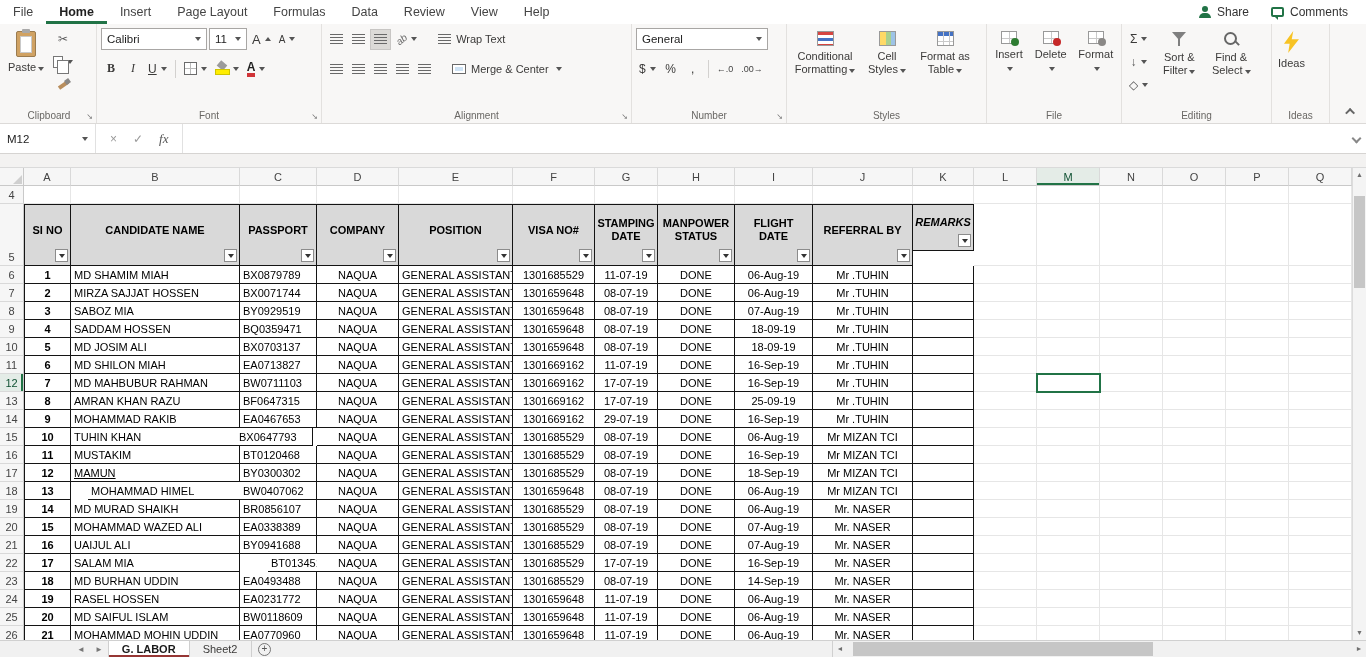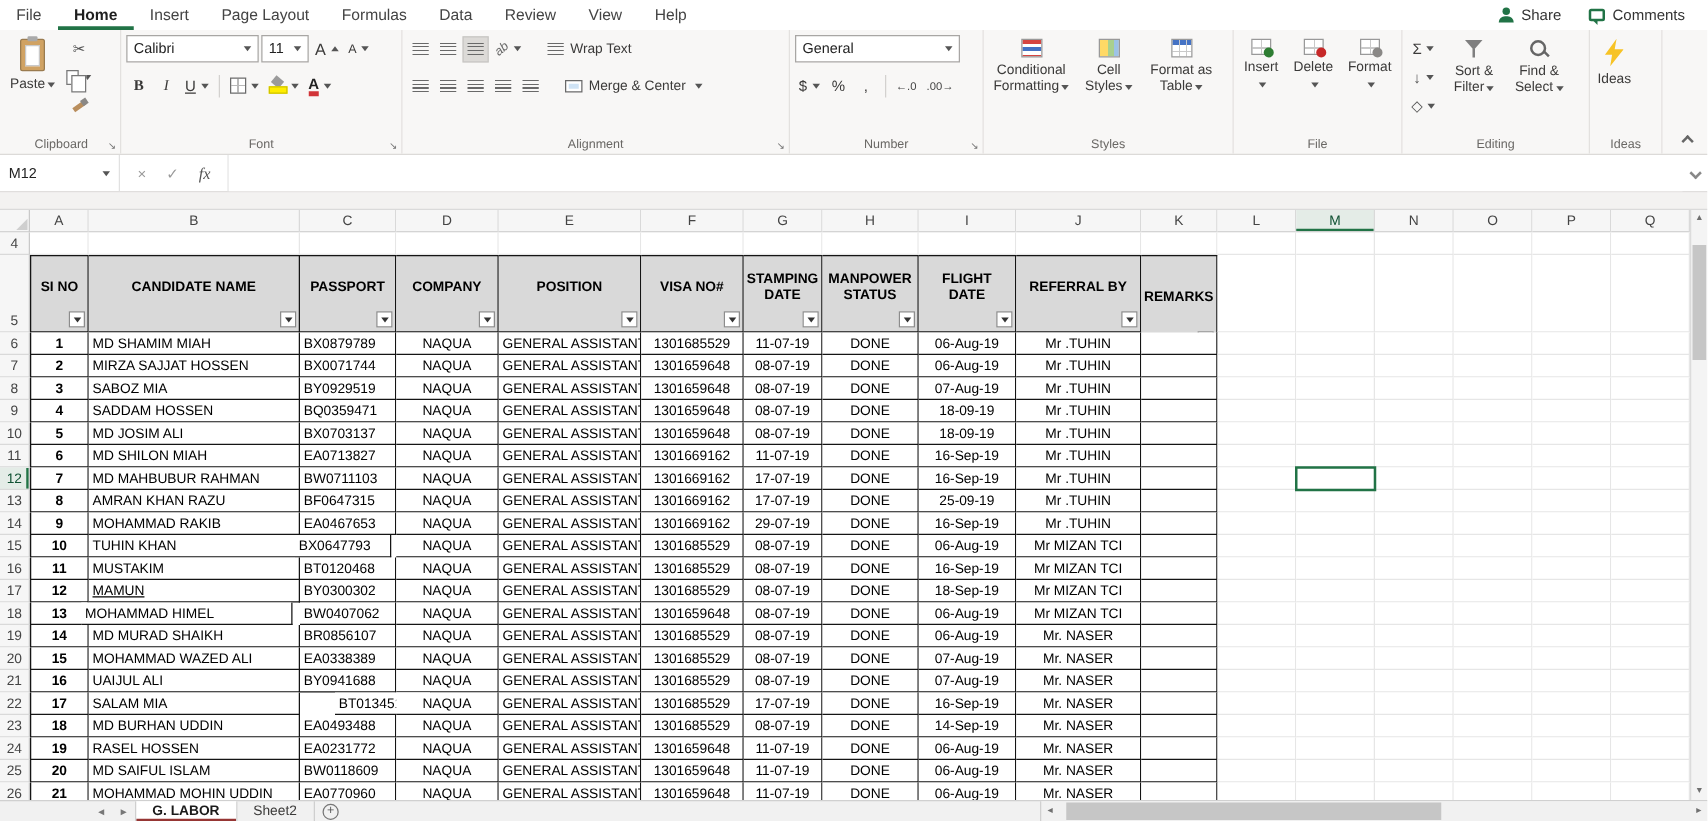--- a/index.html
+++ b/index.html
@@ -517,21 +517,21 @@
         <div class="fbtn">
           <i class="ftri"></i>
         </div>
       </div>
       <div class="abs thcell" style="left: 813px; top: 36px; width: 100px; height: 62px;">
         <span class="thtext">REFERRAL BY</span>
         <div class="fbtn">
           <i class="ftri"></i>
         </div>
       </div>
-      <div class="abs thcell" style="left: 913px; top: 36px; width: 61px; height: 78px;">
+      <div class="abs thcell" style="left: 913px; top: 36px; width: 61px; height: 47px; font-style: italic;">
         <span class="thtext">REMARKS</span>
         <div class="fbtn">
           <i class="ftri"></i>
         </div>
       </div>
       <div class="abs gcell" style="left: 974px; top: 36px; width: 63px; height: 62px;"></div>
       <div class="abs gcell" style="left: 1037px; top: 36px; width: 63px; height: 62px;"></div>
       <div class="abs gcell" style="left: 1100px; top: 36px; width: 63px; height: 62px;"></div>
       <div class="abs gcell" style="left: 1163px; top: 36px; width: 63px; height: 62px;"></div>
       <div class="abs gcell" style="left: 1226px; top: 36px; width: 63px; height: 62px;"></div>
@@ -734,21 +734,21 @@
       <div class="abs tdcell al-c" style="left: 735px; top: 296px; width: 78px; height: 18px;">18-Sep-19</div>
       <div class="abs tdcell al-c" style="left: 813px; top: 296px; width: 100px; height: 18px;">Mr MIZAN TCI</div>
       <div class="abs tdcell al-c" style="left: 913px; top: 296px; width: 61px; height: 18px;"></div>
       <div class="abs gcell" style="left: 974px; top: 296px; width: 63px; height: 18px;"></div>
       <div class="abs gcell" style="left: 1037px; top: 296px; width: 63px; height: 18px;"></div>
       <div class="abs gcell" style="left: 1100px; top: 296px; width: 63px; height: 18px;"></div>
       <div class="abs gcell" style="left: 1163px; top: 296px; width: 63px; height: 18px;"></div>
       <div class="abs gcell" style="left: 1226px; top: 296px; width: 63px; height: 18px;"></div>
       <div class="abs gcell" style="left: 1289px; top: 296px; width: 63px; height: 18px;"></div>
       <div class="abs tdcell al-c bld first" style="left: 24px; top: 314px; width: 47px; height: 18px;">13</div>
-      <div class="abs tdcell al-l" style="left: 65px; top: 314px; width: 169px; height: 18px;">MOHAMMAD HIMEL</div>
+      <div class="abs tdcell al-l" style="left: 88px; top: 314px; width: 169px; height: 18px;">MOHAMMAD HIMEL</div>
       <div class="abs tdcell al-l" style="left: 240px; top: 314px; width: 77px; height: 18px;">BW0407062</div>
       <div class="abs tdcell al-c" style="left: 317px; top: 314px; width: 82px; height: 18px;">NAQUA</div>
       <div class="abs tdcell al-l" style="left: 399px; top: 314px; width: 114px; height: 18px;">GENERAL ASSISTANT</div>
       <div class="abs tdcell al-c" style="left: 513px; top: 314px; width: 82px; height: 18px;">1301659648</div>
       <div class="abs tdcell al-c" style="left: 595px; top: 314px; width: 63px; height: 18px;">08-07-19</div>
       <div class="abs tdcell al-c" style="left: 658px; top: 314px; width: 77px; height: 18px;">DONE</div>
       <div class="abs tdcell al-c" style="left: 735px; top: 314px; width: 78px; height: 18px;">06-Aug-19</div>
       <div class="abs tdcell al-c" style="left: 813px; top: 314px; width: 100px; height: 18px;">Mr MIZAN TCI</div>
       <div class="abs tdcell al-c" style="left: 913px; top: 314px; width: 61px; height: 18px;"></div>
       <div class="abs gcell" style="left: 974px; top: 314px; width: 63px; height: 18px;"></div>

